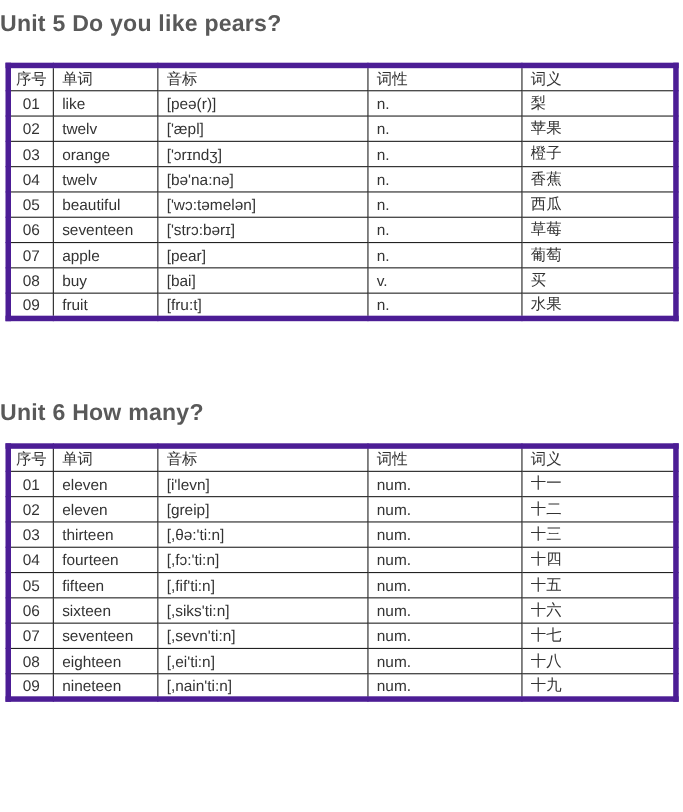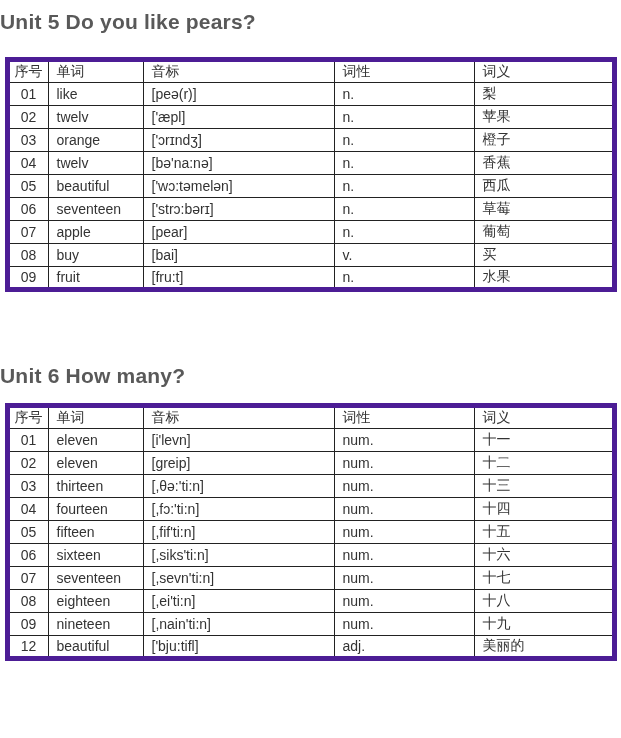--- a/index.html
+++ b/index.html
@@ -227,24 +227,17 @@
             <td>num.</td>
             <td>十八</td>
           </tr>
           <tr>
             <td>09</td>
             <td>nineteen</td>
             <td>[,nain'ti:n]</td>
             <td>num.</td>
             <td>十九</td>
           </tr>
-          <tr>
-            <td>12</td>
-            <td>beautiful</td>
-            <td>['bju:tifl]</td>
-            <td>adj.</td>
-            <td>美丽的</td>
-          </tr>
         </tbody>
     </table>
   </section>
 
 </div>
 
 </body></html>

